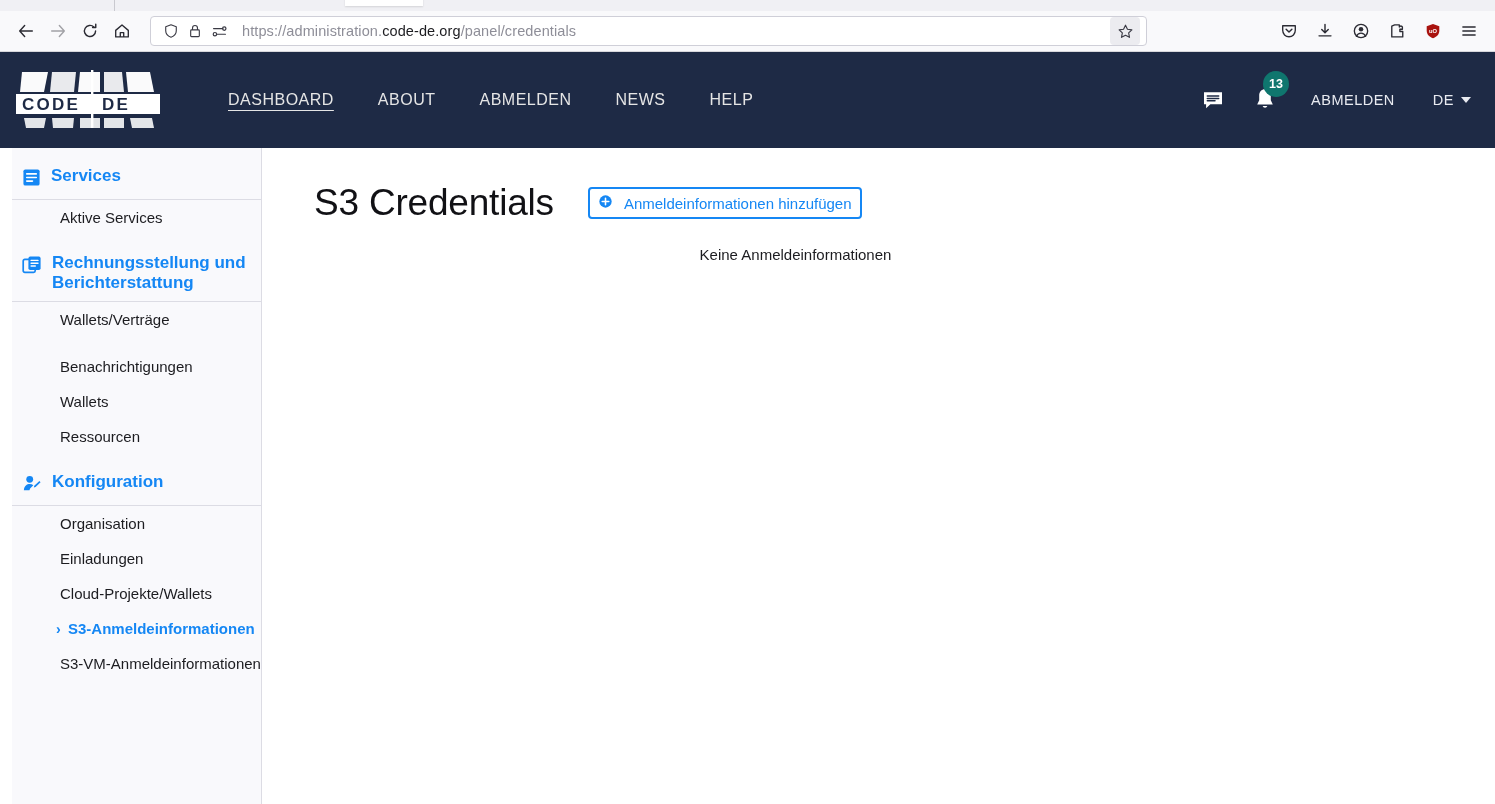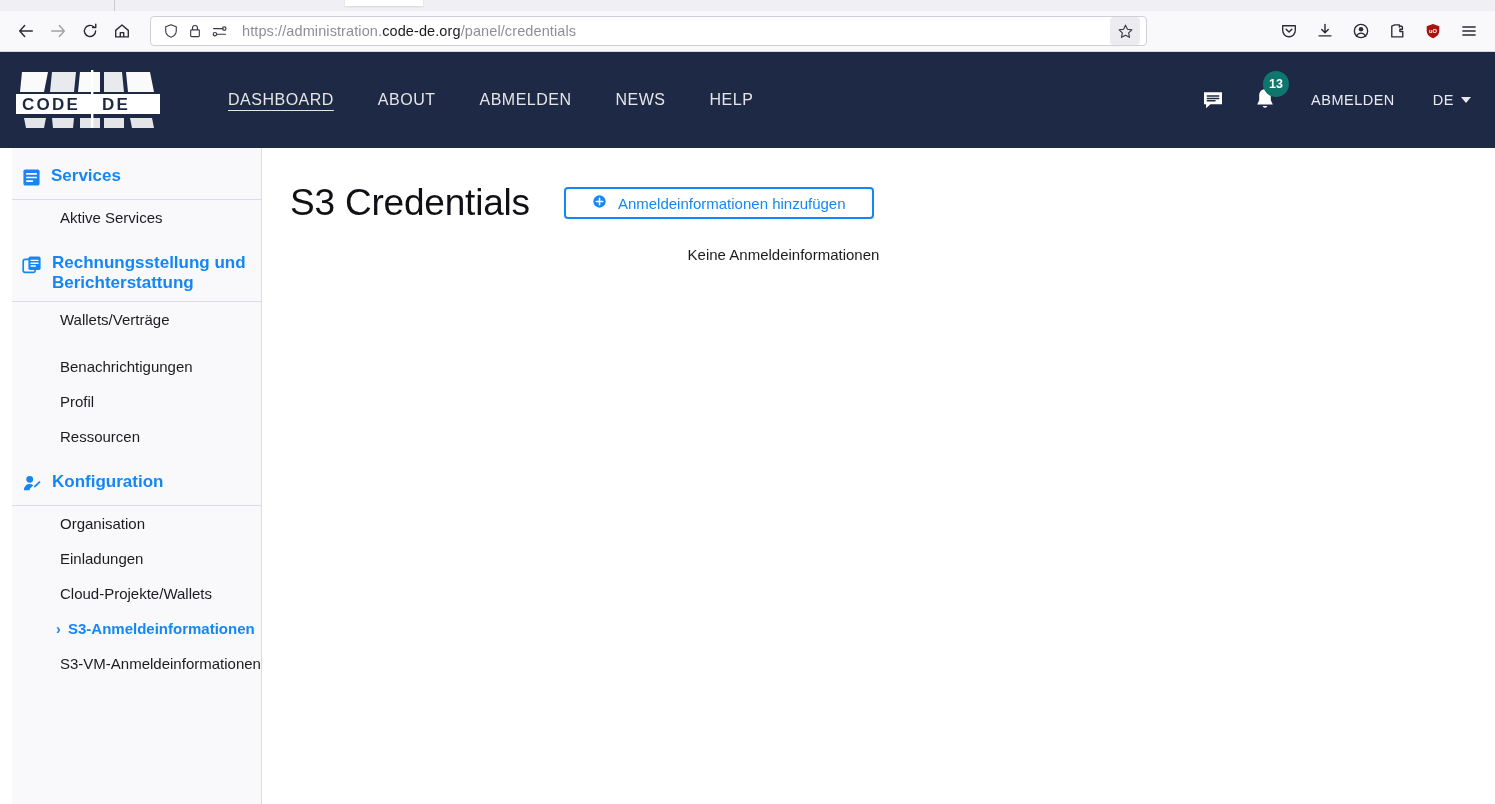--- a/index.html
+++ b/index.html
@@ -175,20 +175,21 @@
     border-left: 5px solid transparent;
     border-right: 5px solid transparent;
     border-top: 6px solid #e8eaf0;
   }
 
   
   #page-body {
     display: flex;
     height: calc(804px - 11px - 40px - 1px - 96px);
     background: #ffffff;
+    gap: 24px;
   }
   #sidebar {
     width: 250px;
     margin-left: 12px;
     background: #f9f9fc;
     border-right: 1px solid #dcdce4;
     flex: 0 0 auto;
     padding-top: 12px;
     overflow: hidden;
   }
@@ -251,21 +252,21 @@
     color: #111115;
     letter-spacing: -0.2px;
     white-space: nowrap;
   }
   #add-cred-btn {
     display: inline-flex;
     align-items: center;
     justify-content: center;
     gap: 11px;
     height: 32px;
-    padding: 0 26px;
+    padding: 0 8px;
     border: 2px solid #1587f4;
     border-radius: 4px;
     background: #ffffff;
     color: #1587f4;
     font-size: 15px;
     font-family: "Liberation Sans", sans-serif;
     cursor: pointer;
     white-space: nowrap;
   }
   #empty-msg {
@@ -475,21 +476,21 @@
             <line x1="9.1" y1="11" x2="13.3" y2="11"></line>
           </g>
         </svg>
       </span>
       <span class="sec-label">Rechnungsstellung und Berichterstattung</span>
     </div>
     <a href="#" class="side-link">Wallets/Verträge</a>
     <div class="side-gap"></div>
 
     <a href="#" class="side-link">Benachrichtigungen</a>
-    <a href="#" class="side-link">Profil</a>
+    <a href="#" class="side-link">Wallets</a>
     <a href="#" class="side-link">Ressourcen</a>
     <div class="side-gap"></div>
 
     <div class="side-section-head">
       <span class="sec-icon">
         <svg width="20" height="19" viewBox="0 0 20 20">
           <circle cx="7.6" cy="5.6" r="3.6" fill="#1587f4"></circle>
           <path d="M1.4 17 C2.0 12.6 4.6 10.6 7.6 10.6 C9.0 10.6 10.3 11.0 11.4 11.8 L8.0 15.2 L7.3 17 Z" fill="#1587f4"></path>
           <path d="M17.8 7.4 L19.0 8.6 L13.8 13.8 L11.9 14.3 L12.4 12.4 Z" fill="#1587f4"></path>
         </svg>

